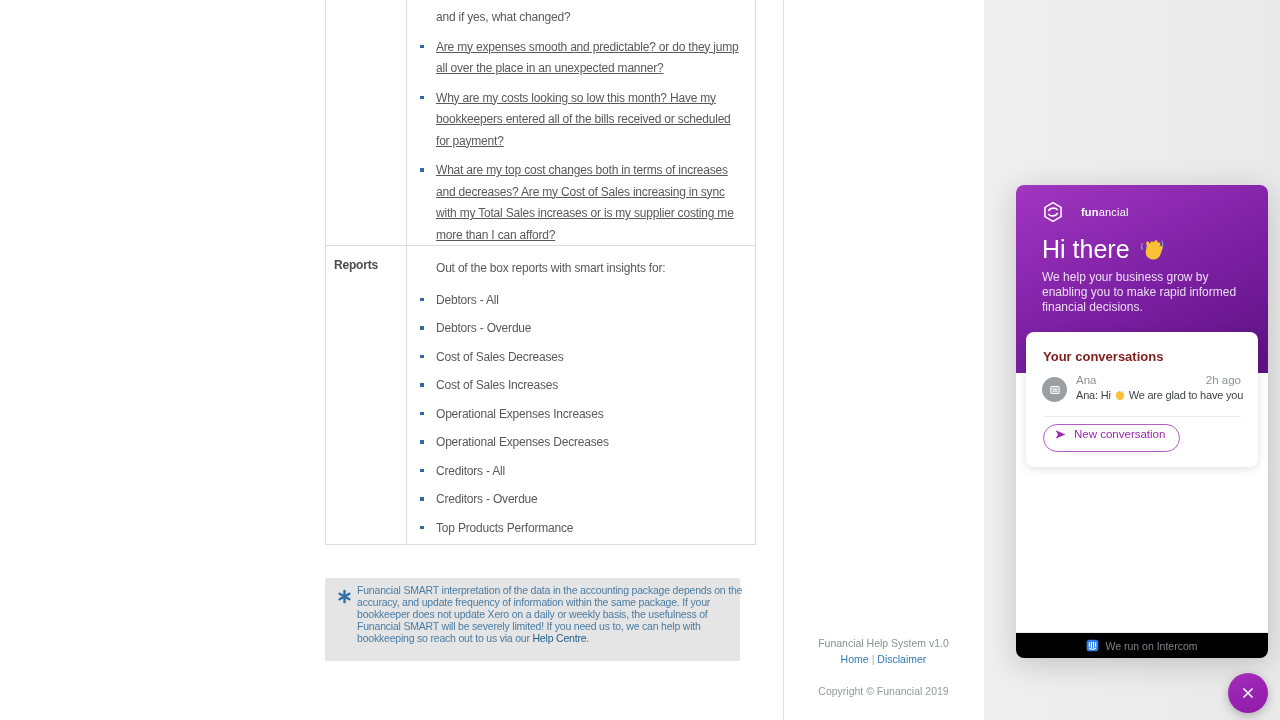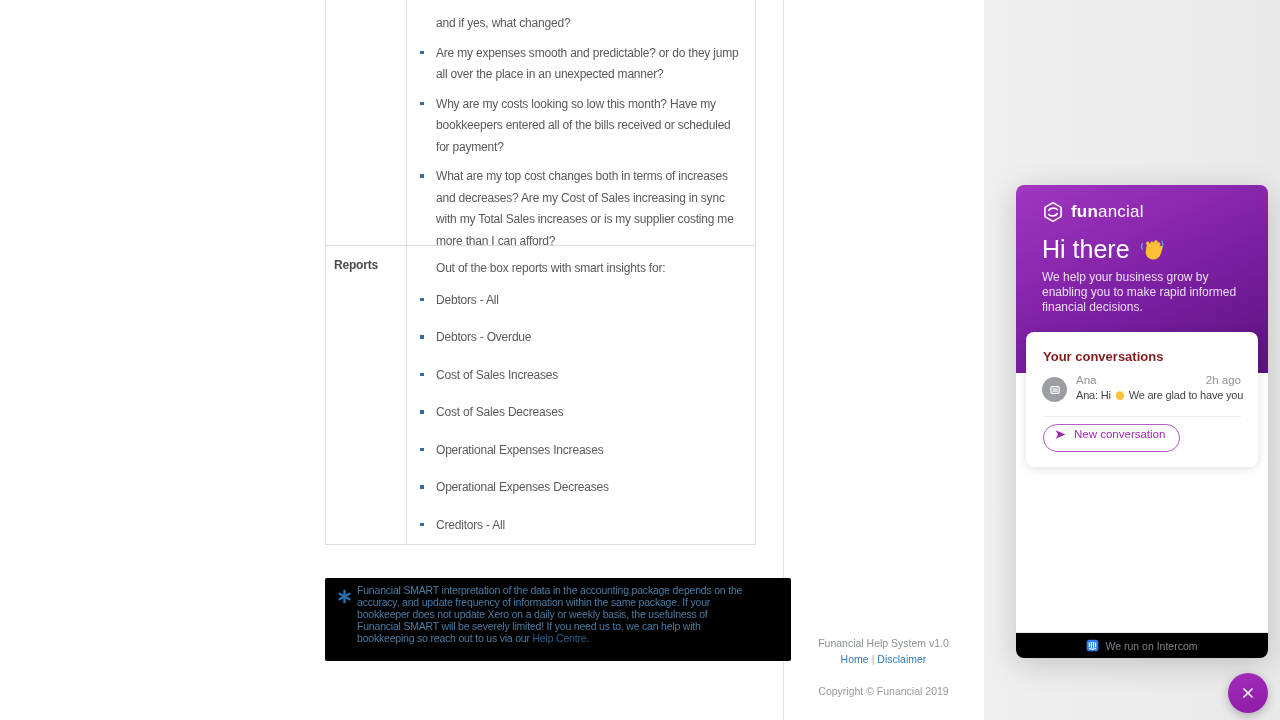--- a/index.html
+++ b/index.html
@@ -14,34 +14,34 @@
   
   .doc-table { position:absolute; left:325px; top:0; width:431px;
                border-left:1px solid #ddd; border-right:1px solid #ddd;
                color:#595959; font-size:12px; letter-spacing:-0.2px; }
   .doc-row { display:flex; border-bottom:1px solid #ddd; overflow:hidden; }
   .row1 { height:246px; }
   .row2 { height:299px; }
   .cell-label { width:81px; flex:0 0 81px; border-right:1px solid #ddd; padding:12px 4px 0 8px;
                 font-weight:bold; color:#4c4c4c; font-size:12px; }
   .cell-content { flex:1; padding:0 14px 0 0; }
-  .row1 .cell-content { padding-top:13px; }
+  .row1 .cell-content { padding-top:7px; }
   .row2 .cell-content { padding-top:12px; }
   .cont-line, .intro-line { padding-left:29px; line-height:21.5px; }
   .doc-table ul { list-style:none; }
   .doc-table li { position:relative; padding-left:29px; line-height:21.5px; }
   .doc-table li::before { content:""; position:absolute; left:13px; top:8px;
                           width:3.5px; height:3.5px; background:#2e6da4; }
-  .row1 li { margin-top:8px; }
-  .row2 li { margin-top:16px; }
+  .row1 li { margin-top:8px;text-decoration:underline; }
+  .row2 li { margin-top:7px; }
   .row2 li:first-child { margin-top:10px; }
 
   
-  .note-box { position:absolute; left:325px; top:578px; width:466px; height:83px;
-              background:#000000; border-radius:2px; }
+  .note-box { position:absolute; left:325px; top:578px; width:415px; height:83px;
+              background:#e5e5e5; border-radius:2px; }
   .note-icon { position:absolute; left:12px; top:11px; width:15px; height:15px; }
   .note-text { position:absolute; left:32px; top:6px; width:390px;
                font-size:10.5px; letter-spacing:-0.2px; line-height:12.1px; color:#4a7ca3; }
   .note-link { color:#24618e; cursor:pointer; }
 
   
   .page-footer { position:absolute; left:783px; top:637px; width:201px; text-align:center;
                  font-size:10.5px; color:#8b9095; }
   .page-footer .links { margin-top:4px; }
   .page-footer a { color:#337ab7; text-decoration:none; cursor:pointer; }
@@ -50,21 +50,21 @@
                font-size:10.5px; color:#97999b; }
 
   
   .messenger { position:absolute; left:1016px; top:185px; width:252px; height:473px;
                border-radius:8px; background:#ffffff; box-shadow:0 6px 30px rgba(0,0,0,0.18); }
   .msg-header { position:absolute; left:0; top:0; width:252px; height:188px;
                 border-radius:8px 8px 0 0;
                 background:linear-gradient(155deg,#a136c1 0%,#7b1fa2 55%,#5c1280 100%); }
   .brand { position:absolute; left:26px; top:16px; display:flex; align-items:center; }
   .brand svg { width:22px; height:22px; }
-  .brand-name { margin-left:7px; color:#fff; font-size:17px; letter-spacing:0.2px; }
+  .brand-name { margin-left:17px; color:#fff; font-size:11px; letter-spacing:0.2px; }
   .brand-name b { font-weight:bold; }
   .greeting { position:absolute; left:26px; top:50px; color:#fff; font-size:25px; font-weight:500;
               display:flex; align-items:center; }
   .greeting svg { width:27px; height:27px; margin-left:9px; }
   .msg-intro { position:absolute; left:26px; top:85px; width:212px;
                font-size:12px; line-height:15px; color:rgba(255,255,255,0.85); }
 
   .conv-card { position:absolute; left:10px; top:147px; width:232px; height:135px;
                background:#fff; border-radius:8px; box-shadow:0 2px 10px rgba(0,0,0,0.12); }
   .conv-title { position:absolute; left:17px; top:17px; font-size:13px; color:#7f1d1d;font-weight:bold; }
@@ -114,22 +114,22 @@
       </ul>
     </div>
   </div>
   <div class="doc-row row2">
     <div class="cell-label">Reports</div>
     <div class="cell-content">
       <div class="intro-line">Out of the box reports with smart insights for:</div>
       <ul>
         <li>Debtors - All</li>
         <li>Debtors - Overdue</li>
+        <li>Cost of Sales Decreases</li>
         <li>Cost of Sales Increases</li>
-        <li>Cost of Sales Decreases</li>
         <li>Operational Expenses Increases</li>
         <li>Operational Expenses Decreases</li>
         <li>Creditors - All</li>
         <li>Creditors - Overdue</li>
         <li>Top Products Performance</li>
       </ul>
     </div>
   </div>
 </div>
 

